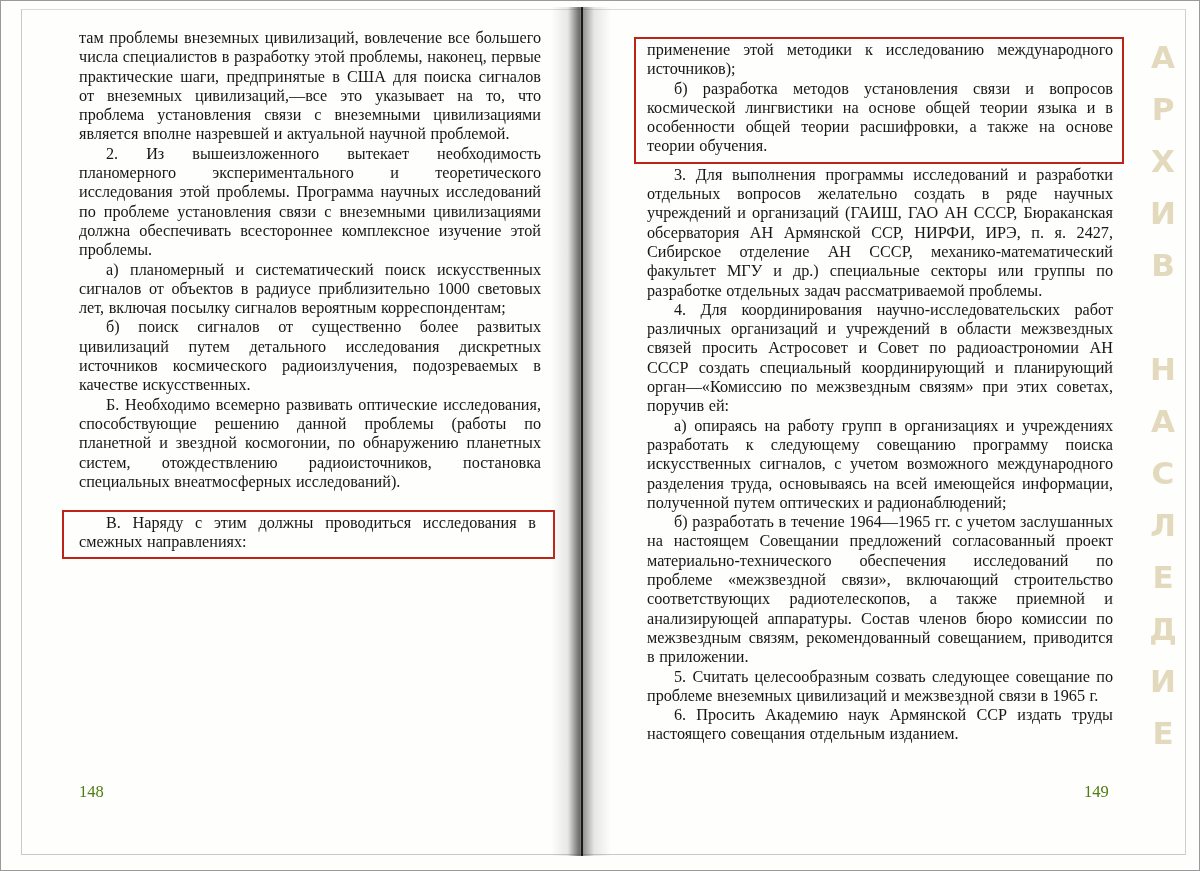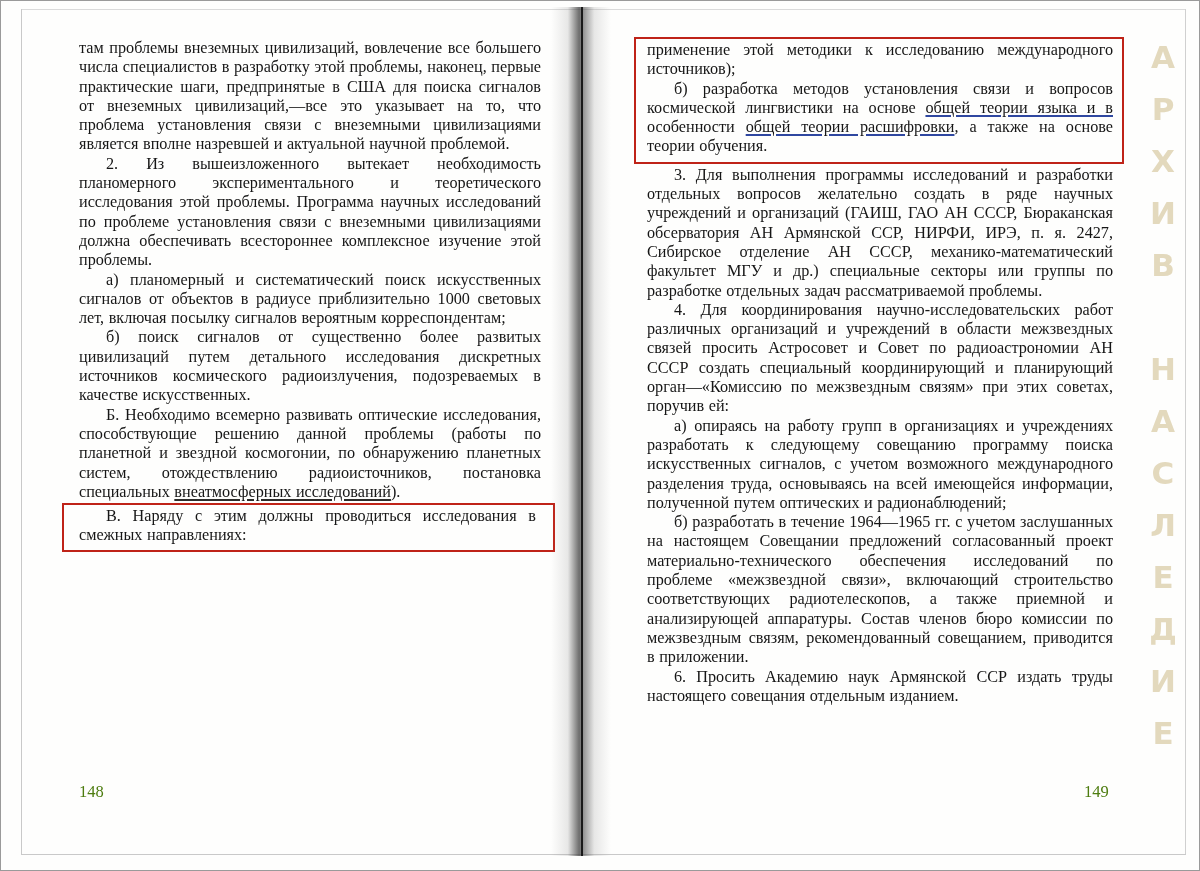--- a/index.html
+++ b/index.html
@@ -40,36 +40,36 @@
   }
   
   .text-col {
     position: absolute;
     text-align: justify;
     color: var(--ink, #161616);
     font-size: 16.2px;
     line-height: 19.3px;
     word-spacing: 0.5px;
   }
-  .page-left  .text-col { left: 78px;  top: 38px; width: 462px; }
+  .page-left  .text-col { left: 78px;  top: 28px; width: 462px; }
   .page-right .text-col { left: 646px; top: 36px; width: 466px; }
   .para { text-indent: 27px; }
   .para.no-indent { text-indent: 0; }
   
   .red-box {
     border: 2px solid var(--red, #bf2318);
-    margin: 1px -14px 1px -17px;
+    margin: 18px -14px 1px -17px;
     padding: 2px 17px 4px 15px;
   }
   .page-right .red-box {
     margin: 0 -11px 2px -13px;
     padding: 2px 9px 5px 11px;
   }
   
-  .u { text-decoration: underline; text-underline-offset: 2px; }
+  .u { text-underline-offset: 2px; }
   .u.blue { text-decoration-color: var(--blue, #2f47a0); text-decoration-thickness: 2px; }
   .u.dark { text-decoration-color: var(--dark-ink, #2c2c2a); text-decoration-thickness: 1.5px; margin-top: 12px; }
   
   .page-number {
     position: absolute;
     font-size: 16.5px;
     color: #4d7c0f;
   }
   .pn-left  { left: 78px;   top: 781px; }
   .pn-right { left: 1083px; top: 781px; }
@@ -117,20 +117,21 @@
   <section class="page page-right">
     <div class="text-col">
         <div class="red-box">
           <p class="para no-indent">применение этой методики к исследованию международного источников);</p>
           <p class="para">б) разработка методов установления связи и вопросов космической лингвистики на основе <span class="u blue">общей теории языка и в</span> особенности <span class="u blue">общей теории расшифровки</span>, а также на основе теории обучения.</p>
         </div>
         <p class="para">3. Для выполнения программы исследований и разработки отдельных вопросов желательно создать в ряде научных учреждений и организаций (ГАИШ, ГАО АН СССР, Бюраканская обсерватория АН Армянской ССР, НИРФИ, ИРЭ, п. я. 2427, Сибирское отделение АН СССР, механико-математический факультет МГУ и др.) специальные секторы или группы по разработке отдельных задач рассматриваемой проблемы.</p>
         <p class="para">4. Для координирования научно-исследовательских работ различных организаций и учреждений в области межзвездных связей просить Астросовет и Совет по радиоастрономии АН СССР создать специальный координирующий и планирующий орган—«Комиссию по межзвездным связям» при этих советах, поручив ей:</p>
         <p class="para">а) опираясь на работу групп в организациях и учреждениях разработать к следующему совещанию программу поиска искусственных сигналов, с учетом возможного международного разделения труда, основываясь на всей имеющейся информации, полученной путем оптических и радионаблюдений;</p>
         <p class="para">б) разработать в течение 1964—1965 гг. с учетом заслушанных на настоящем Совещании предложений согласованный проект материально-технического обеспечения исследований по проблеме «межзвездной связи», включающий строительство соответствующих радиотелескопов, а также приемной и анализирующей аппаратуры. Состав членов бюро комиссии по межзвездным связям, рекомендованный совещанием, приводится в приложении.</p>
+        <p class="para">5. Считать целесообразным созвать следующее совещание по проблеме внеземных цивилизаций и межзвездной связи в 1965 г.</p>
         <p class="para">6. Просить Академию наук Армянской ССР издать труды настоящего совещания отдельным изданием.</p>
       </div>
     <div class="page-number pn-right">149</div>
   </section>
 
   <div class="watermark">
       <div class="wl">А</div>
       <div class="wl">Р</div>
       <div class="wl">Х</div>
       <div class="wl">И</div>

